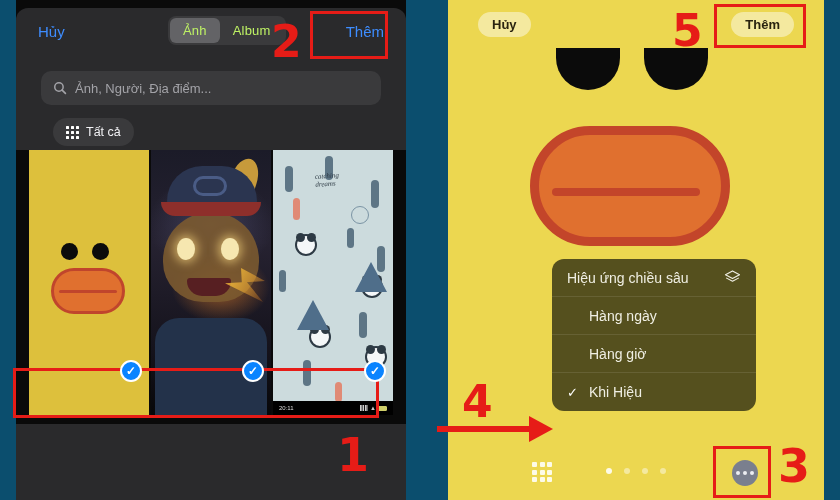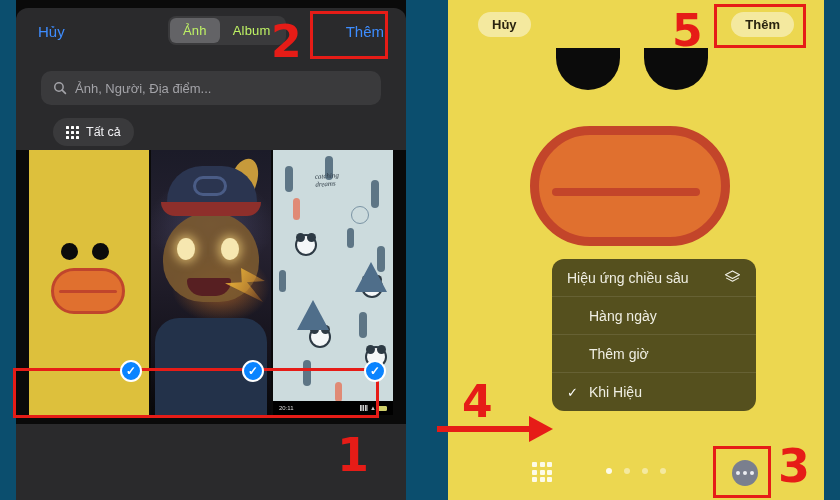--- a/index.html
+++ b/index.html
@@ -525,21 +525,21 @@
       <div class="ctx-row">
         <span class="ctx-left">
           <span class="ctx-check"></span>
           <span>Hàng ngày</span>
         </span>
       </div>
 
       <div class="ctx-row">
         <span class="ctx-left">
           <span class="ctx-check"></span>
-          <span>Thêm giờ</span>
+          <span>Hàng giờ</span>
         </span>
       </div>
 
 
       <div class="ctx-row last">
         <span class="ctx-left">
           <span class="ctx-check">✓</span>
           <span>Khi Hiệu</span>
         </span>
       </div>

